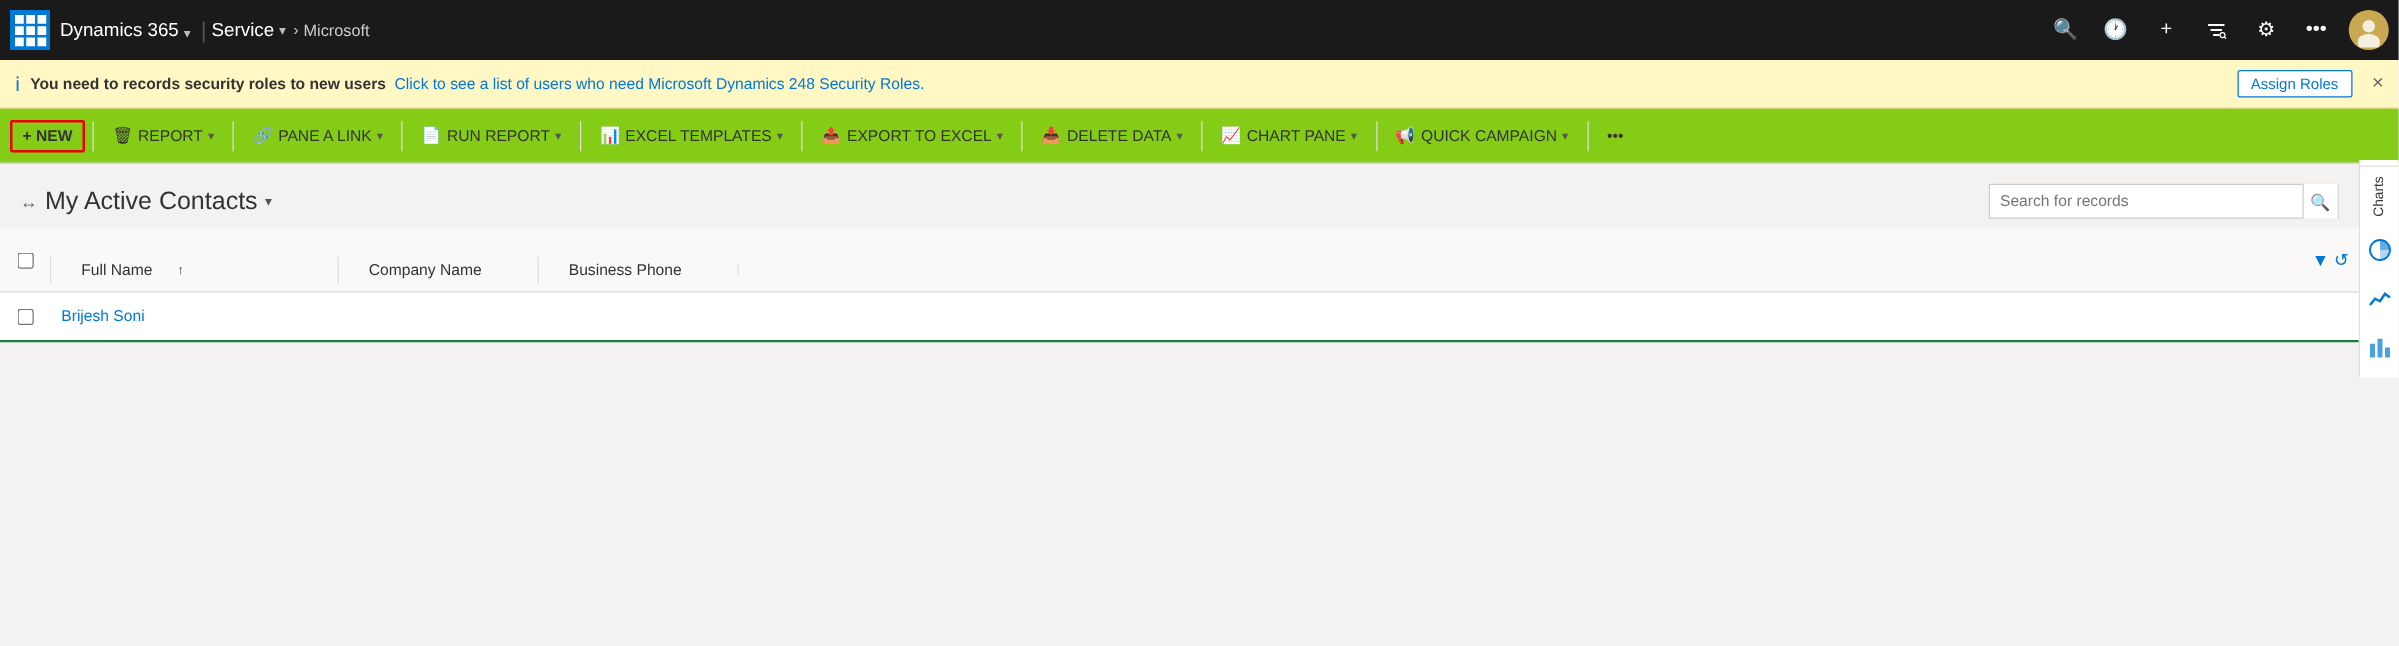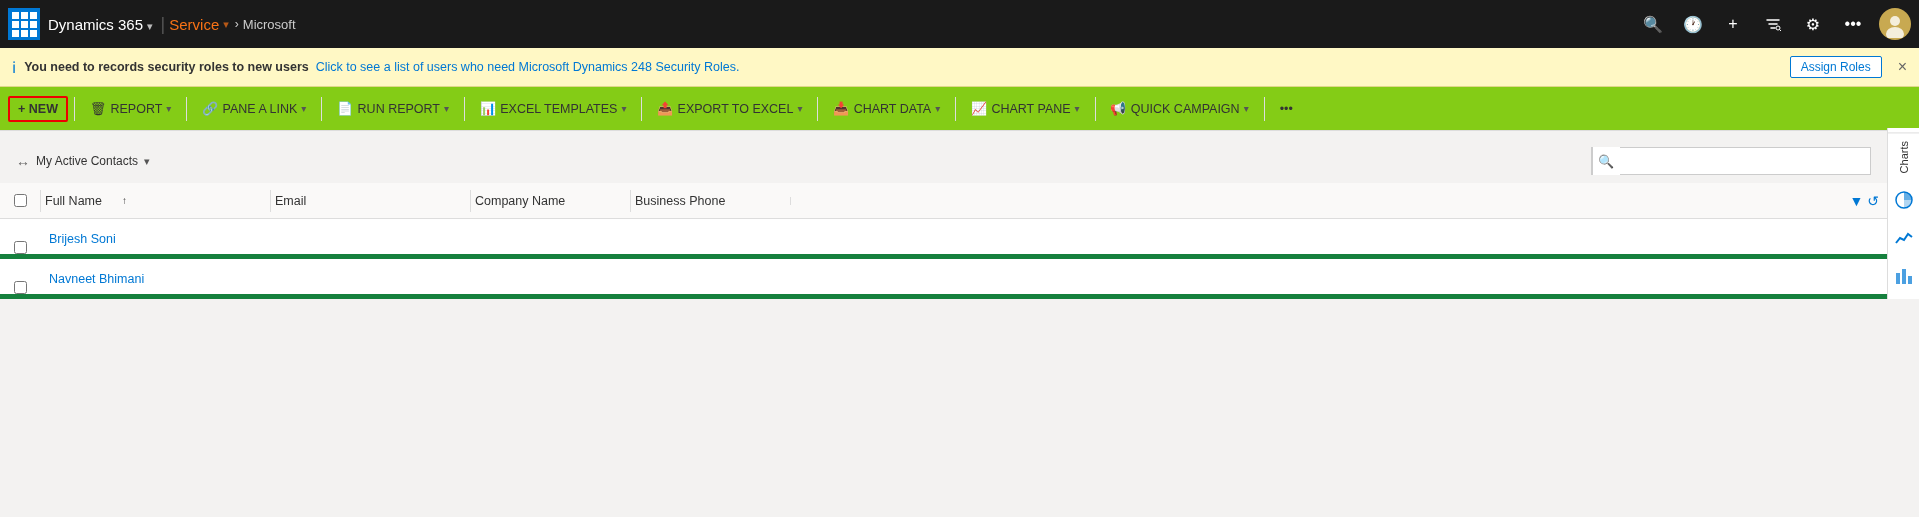--- a/index.html
+++ b/index.html
@@ -36,21 +36,21 @@
     }
     .nav-brand {
       display: flex; align-items: flex-end; gap: 4px;
       font-size: 15px; color: #fff; font-weight: 400;
       margin-right: 4px;
     }
     .nav-brand .chevron { font-size: 11px; opacity: 0.7; }
     .nav-separator { color: #555; margin: 0 4px; font-size: 18px; }
     .nav-module {
       display: flex; align-items: center; gap: 4px;
-      font-size: 15px; color: #f97316; font-weight: 400;
+      font-size: 15px; color: #ffffff; font-weight: 400;
     }
     .nav-module .chevron { font-size: 11px; opacity: 0.7; }
     .nav-breadcrumb {
       display: flex; align-items: center; gap: 4px;
       font-size: 13px; color: #ccc;
       margin-left: 6px;
     }
     .nav-breadcrumb .arrow { font-size: 12px; }
     .nav-right {
       margin-left: auto;
@@ -137,21 +137,21 @@
     
     .view-header {
       display: flex; align-items: center; justify-content: space-between;
       padding: 16px 16px 8px 16px;
     }
     .view-title-row {
       display: flex; align-items: center; gap: 6px;
     }
     .view-pin-icon { color: #666; font-size: 14px; }
     .view-title {
-      font-size: 12px; font-weight: 400; color: #333;
+      font-size: 20px; font-weight: 400; color: #333;
     }
     .view-dropdown-icon { color: #555; font-size: 11px; cursor: pointer; }
     .search-records-input {
       display: flex; align-items: center;
       background: #fff;
       border: 1px solid #ccc;
       height: 28px;
       width: 280px;
     }
     .search-records-input input {
@@ -176,42 +176,43 @@
       display: flex; align-items: center;
       border-bottom: 1px solid #ddd;
       padding: 6px 0;
       background: #faf9f8;
       min-height: 36px;
     }
     .th-checkbox { width: 40px; display: flex; align-items: center; justify-content: center; flex-shrink: 0; }
     .th-checkbox input[type="checkbox"] { cursor: pointer; }
     .th-col {
       display: flex; align-items: center; gap: 20px;
-      padding: 4px 4px;
+      padding: 4px 24px;
       font-size: 12.5px; color: #333;
       cursor: pointer;
       border-left: 1px solid #ddd;
       flex-shrink: 0;
+      margin-top: 16px;
     }
     .th-col.fullname { width: 230px; }
     .th-col.email { width: 200px; }
     .th-col.company { width: 160px; }
     .th-col.phone { width: 160px; }
     .th-col.spacer { flex: 1; border-left: 1px solid #ddd; }
     .th-sort { font-size: 10px; }
     .th-actions {
       display: flex; align-items: center; gap: 4px;
       margin-left: auto; padding-right: 8px;
     }
     .th-filter-icon, .th-refresh-icon {
       font-size: 14px; color: #0078d4; cursor: pointer;
     }
     .table-row {
-      display: flex; align-items: flex-end;
-      border-bottom: 5px solid #15803d;
+      display: flex; align-items: center;
+      border-bottom: 2px solid #15803d;
       min-height: 40px;
     }
     .td-checkbox { width: 40px; display: flex; align-items: center; justify-content: center; flex-shrink: 0; }
     .td-checkbox input[type="checkbox"] { cursor: pointer; }
     .td-col {
       padding: 8px 8px;
       font-size: 12.5px;
       flex-shrink: 0;
       border-left: 1px solid transparent;
     }
@@ -355,21 +356,21 @@
   </button>
   <div class="toolbar-sep"></div>
   <button class="toolbar-btn">
     <span class="tb-icon">📤</span>
     <span>EXPORT TO EXCEL</span>
     <span class="tb-caret">▾</span>
   </button>
   <div class="toolbar-sep"></div>
   <button class="toolbar-btn">
     <span class="tb-icon">📥</span>
-    <span>CHART DATA</span>
+    <span>DELETE DATA</span>
     <span class="tb-caret">▾</span>
   </button>
   <div class="toolbar-sep"></div>
   <button class="toolbar-btn">
     <span class="tb-icon">📈</span>
     <span>CHART PANE</span>
     <span class="tb-caret">▾</span>
   </button>
   <div class="toolbar-sep"></div>
   <button class="toolbar-btn">
@@ -386,36 +387,34 @@
 <div class="main-with-panel">
   <div class="main-content">
 
     <div class="view-header">
       <div class="view-title-row">
         <span class="view-pin-icon">↔</span>
         <span class="view-title">My Active Contacts</span>
         <span class="view-dropdown-icon">▾</span>
       </div>
       <div class="search-records-input">
+        <input type="text" placeholder="Search for records" style="">
         <div class="search-icon-btn">🔍</div>
       </div>
     </div>
 
     <div class="table-container">
       <div class="table-header">
         <div class="th-checkbox">
           <input type="checkbox" style="">
         </div>
         <div class="th-col fullname">
           <span>Full Name</span>
           <span class="th-sort">↑</span>
         </div>
-        <div class="th-col email">
-          <span>Email</span>
-        </div>
         <div class="th-col company">
           <span>Company Name</span>
         </div>
         <div class="th-col phone">
           <span>Business Phone</span>
         </div>
         <div class="th-col spacer"></div>
         <div class="th-actions">
           <span class="th-filter-icon">▼</span>
           <span class="th-refresh-icon">↺</span>
@@ -426,31 +425,20 @@
         <div class="td-checkbox">
           <input type="checkbox" style="">
         </div>
         <div class="td-col fullname">
           <a href="#">Brijesh Soni</a>
         </div>
         <div class="td-col company"></div>
         <div class="td-col phone"></div>
       </div>
 
-      <div class="table-row">
-        <div class="td-checkbox">
-          <input type="checkbox" style="">
-        </div>
-        <div class="td-col fullname">
-          <a href="#">Navneet Bhimani</a>
-        </div>
-        <div class="td-col email"></div>
-        <div class="td-col company"></div>
-        <div class="td-col phone"></div>
-      </div>
     </div>
   </div>
 
   <div class="right-panel">
     <div class="right-panel-tab">
       <span>Charts</span>
     </div>
     <div class="right-panel-icon" title="Pie Chart">
       <svg width="18" height="18" viewBox="0 0 18 18" xmlns="http://www.w3.org/2000/svg">
         <circle cx="9" cy="9" r="8" fill="none" stroke="#0078d4" stroke-width="1.5"></circle>

